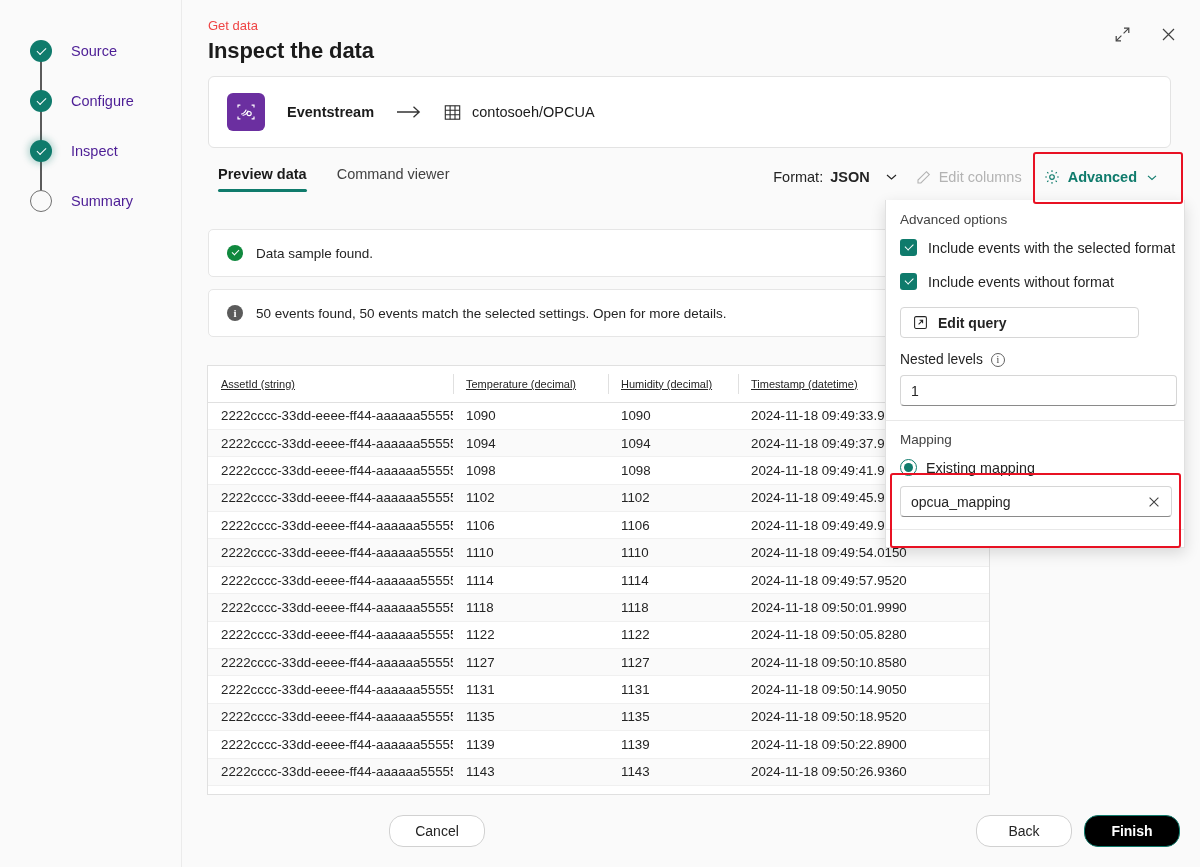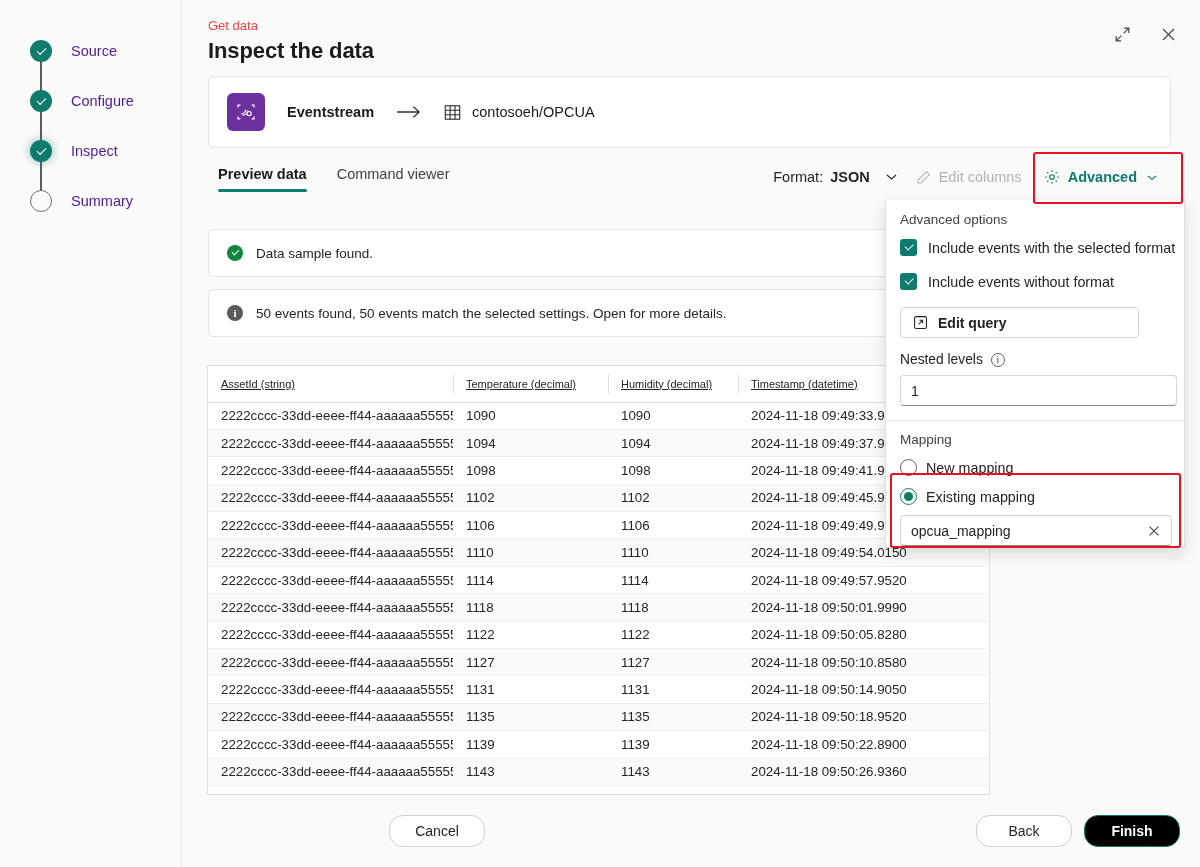--- a/index.html
+++ b/index.html
@@ -491,24 +491,20 @@
     <div class="nested-lbl">
       <span>Nested levels</span>
       <span class="ic-i">i</span>
     </div>
     <input class="nested-input" type="text" value="1" style="">
 
     <div class="adv-divider"></div>
 
     <div class="map-title">Mapping</div>
 
-    <div class="radio-row">
-      <span class="radio"></span>
-      <span class="lbl">New mapping</span>
-    </div>
 
     <div class="radio-row">
       <span class="radio sel"></span>
       <span class="lbl">Existing mapping</span>
     </div>
 
     <div class="map-combo">
       <span class="val">opcua_mapping</span>
       <span class="clear">
         <svg width="14" height="14" viewBox="0 0 14 14" fill="none" stroke="#424242" stroke-width="1.1">

